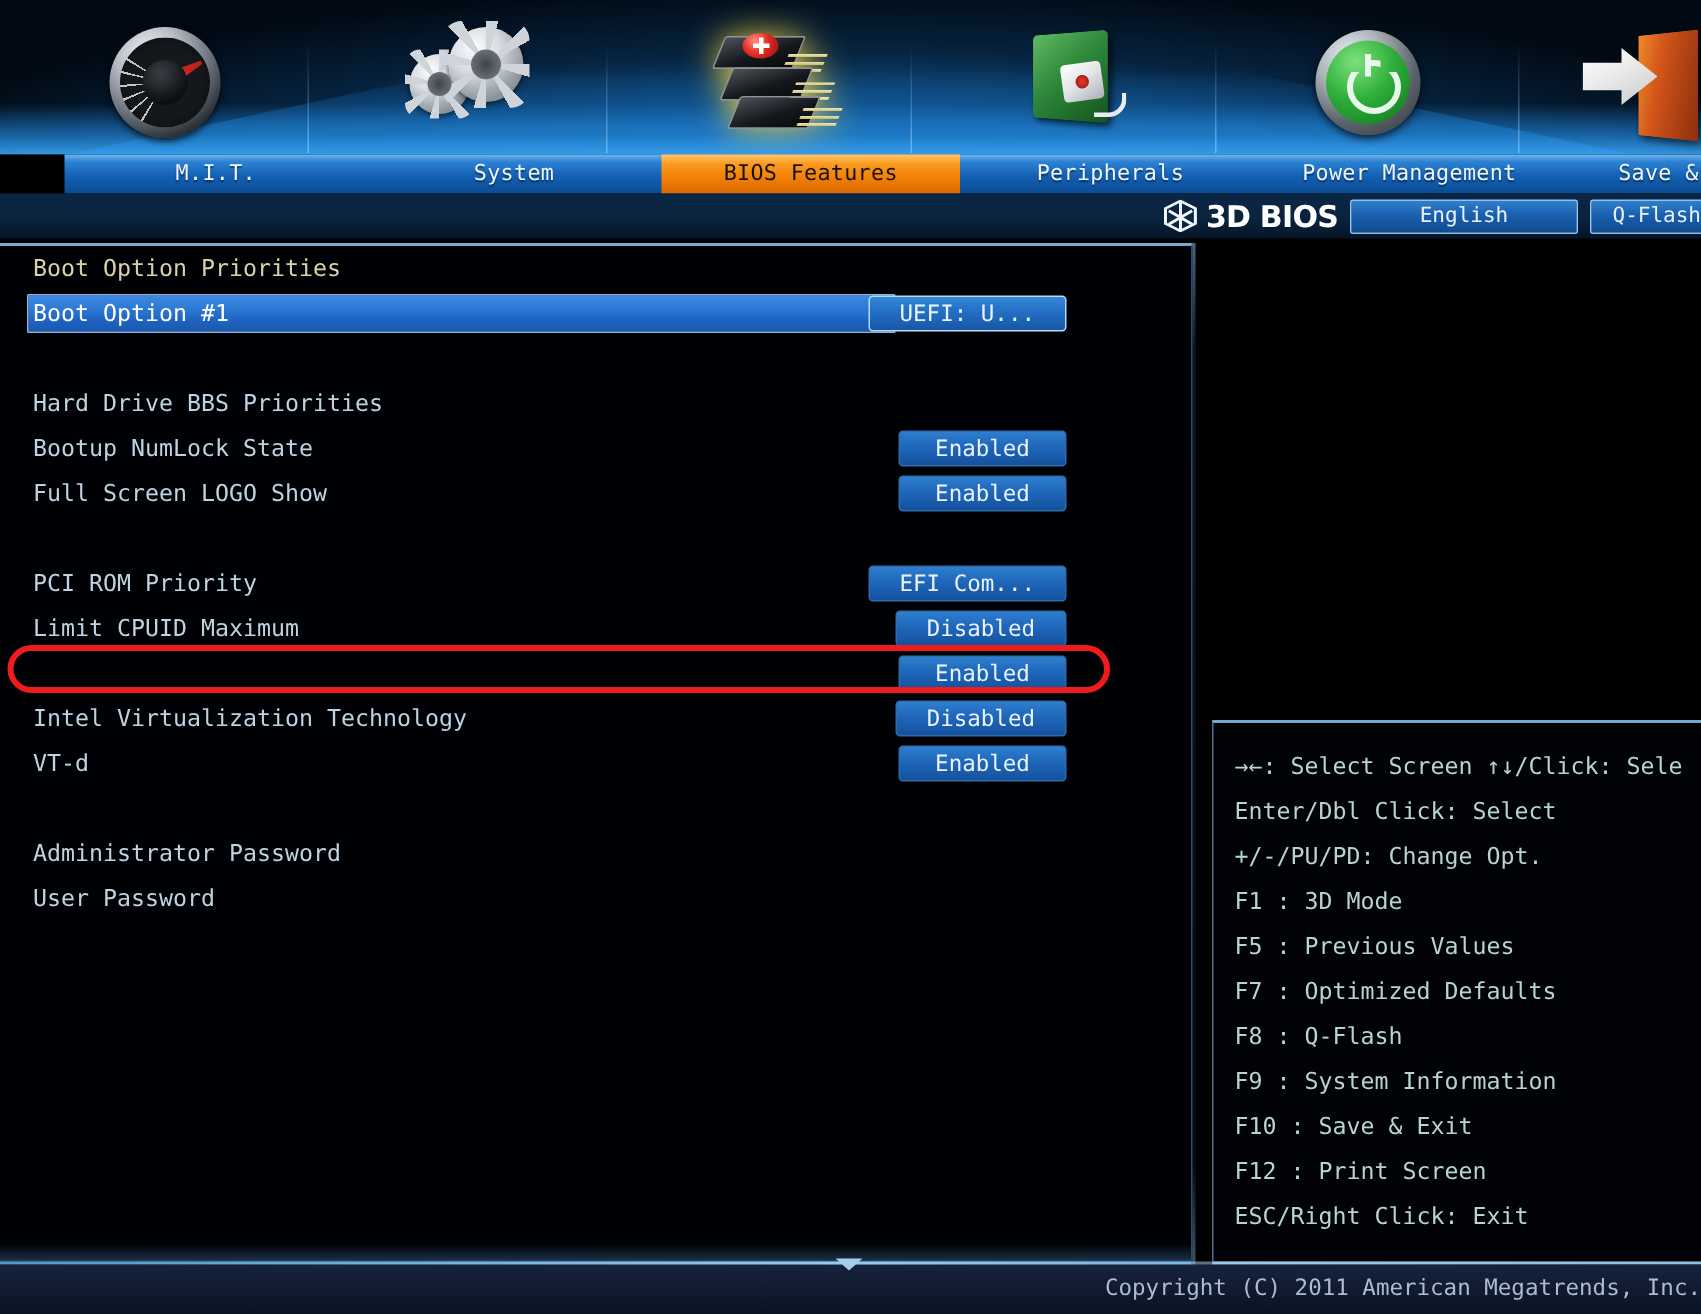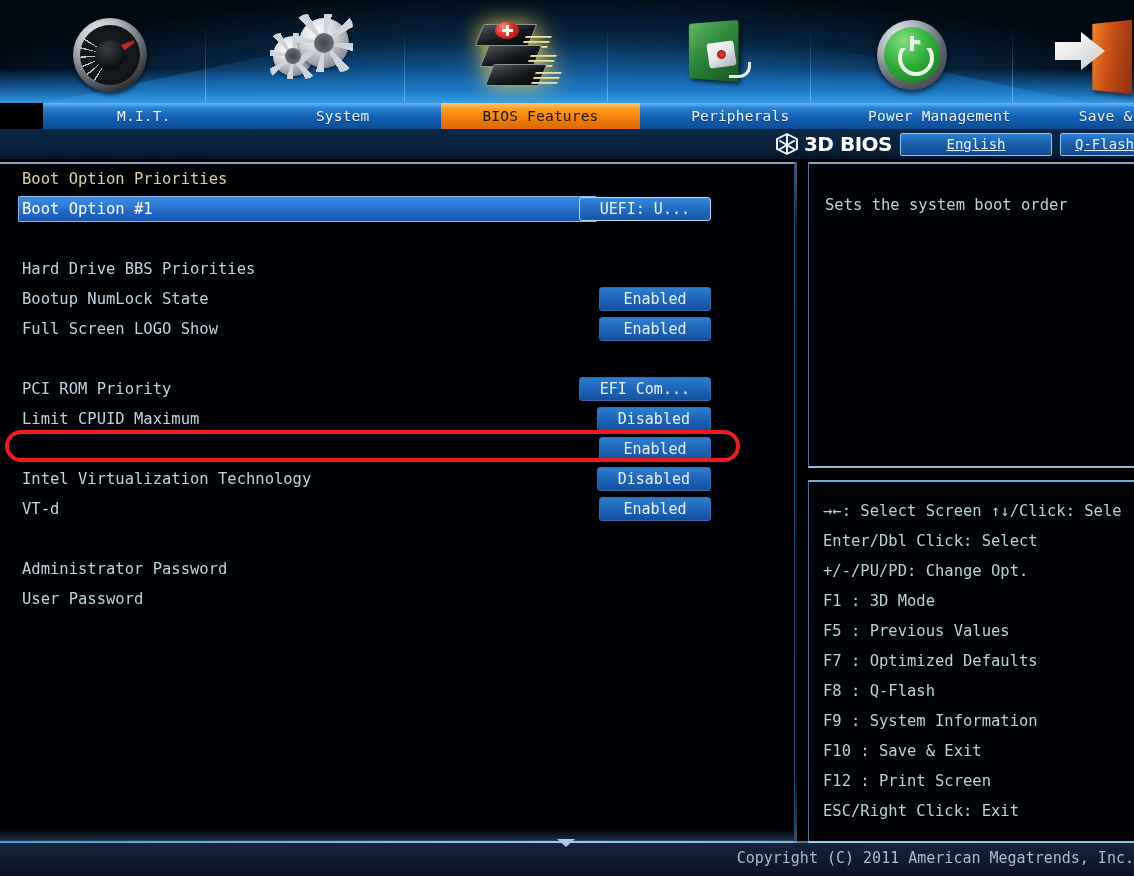--- a/index.html
+++ b/index.html
@@ -341,21 +341,20 @@
     height: 21px;
     line-height: 21px;
     padding: 0 20px;
     font-size: 14px;
     color: #e9f2fb;
     background: linear-gradient(180deg, #2f7fce 0%, #1a5fae 45%, #114a8e 100%);
     border: 1px solid #8fc2ef;
     border-radius: 2px;
     text-align: center;
     white-space: nowrap;
-    text-decoration: underline;
   }
 
   
   #mainpanel {
     position: absolute;
     left: 0; top: 162px;
     width: 795px; height: 681px;
     background: #000105;
     border-top: 2px solid #7aa8cc;
     border-bottom: 2px solid #0369a1;
@@ -664,23 +663,20 @@
         <span class="lbl">User Password</span>
       </div>
 
     </div>
   </div>
 
   <div id="annot"></div>
 
   <div class="vdiv" style="left:795px;"></div>
 
-  <div id="sidepanel">
-    <div class="helptext">Sets the system boot order</div>
-  </div>
 
   <div id="keypanel">
     <div class="keylist">
       <div class="keyline">→←: Select Screen  ↑↓/Click: Sele</div>
       <div class="keyline">Enter/Dbl Click: Select</div>
       <div class="keyline">+/-/PU/PD: Change Opt.</div>
       <div class="keyline">F1  : 3D Mode</div>
       <div class="keyline">F5  : Previous Values</div>
       <div class="keyline">F7  : Optimized Defaults</div>
       <div class="keyline">F8  : Q-Flash</div>

